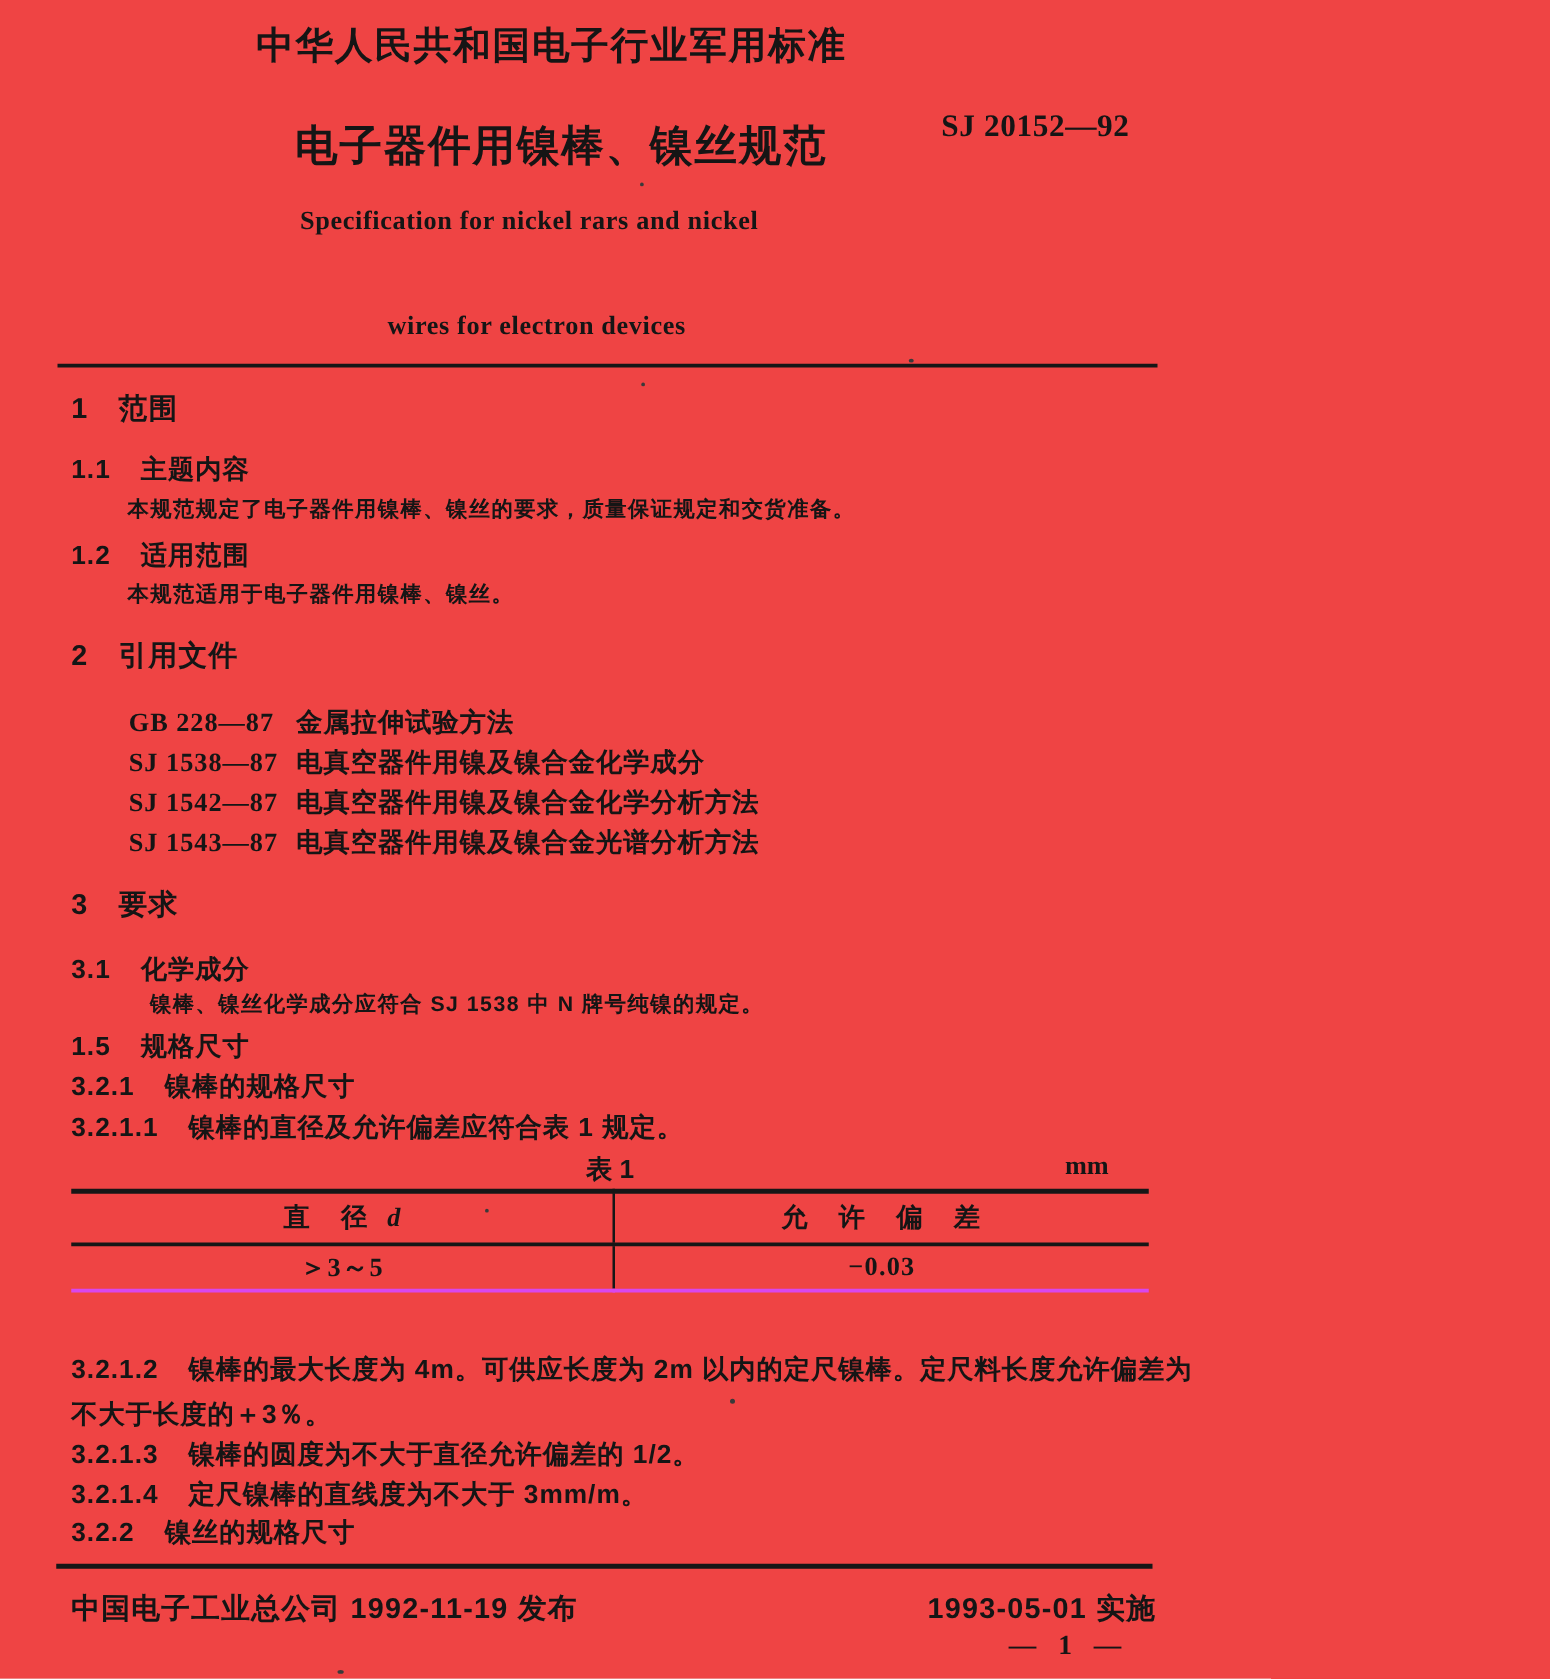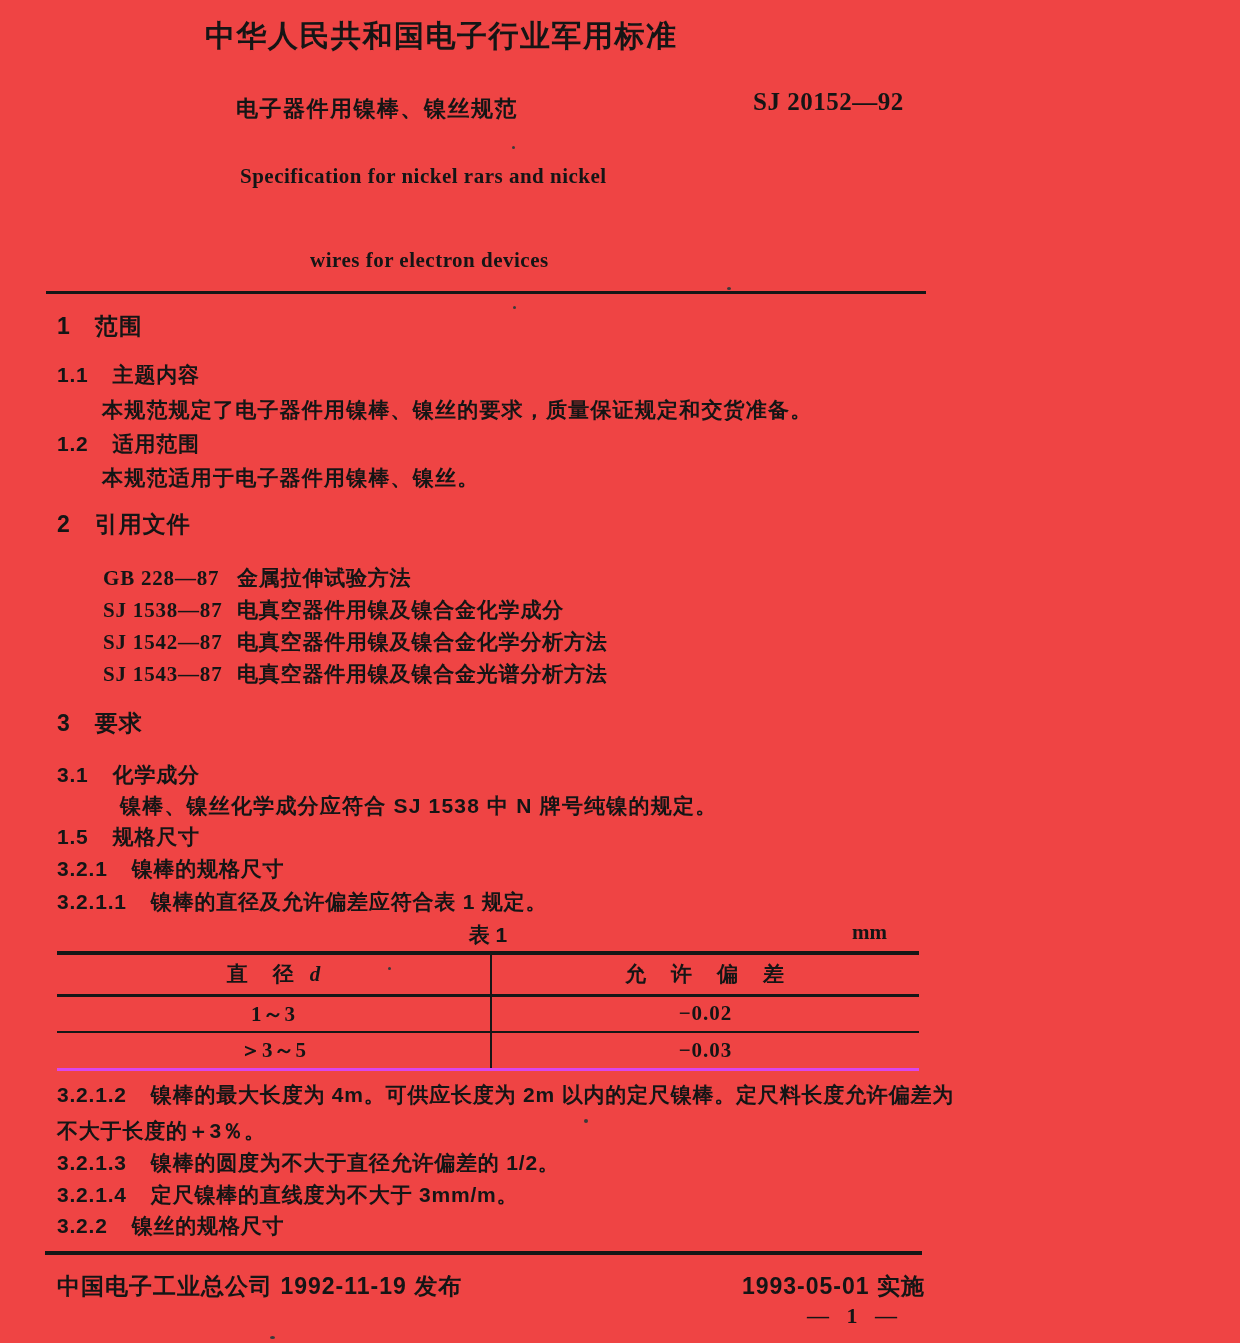--- a/index.html
+++ b/index.html
@@ -9,31 +9,31 @@
     background:#ef4444;
     margin:0 auto;
     overflow:hidden;
     color:#151515;
     font-family:"Liberation Sans","DejaVu Sans",sans-serif;
     padding-left:20px;
   }
   .abs{position:absolute;white-space:nowrap;}
   
   .std-header{font-size:30px;font-weight:700;letter-spacing:1.5px;}
-  .doc-title{font-size:22px;font-weight:700;letter-spacing:1.5px;}
+  .doc-title{font-size:34px;font-weight:700;letter-spacing:1.5px;}
   .std-no{font-family:"Liberation Serif","DejaVu Serif",serif;font-size:25px;font-weight:700;letter-spacing:0.5px;}
   .en-title{font-family:"Liberation Serif","DejaVu Serif",serif;font-size:21px;font-weight:700;letter-spacing:0.5px;}
   
   .rule{position:absolute;background:#161616;}
   
   .h1-line{font-size:23px;font-weight:700;letter-spacing:1px;}
   .h2-line{font-size:21px;font-weight:700;letter-spacing:0.8px;}
   .num{display:inline-block;font-weight:700;}
   .h-label{margin-left:24px;}
-  .body-p{font-size:21px;font-weight:600;letter-spacing:1.2px;}
+  .body-p{font-size:17px;font-weight:600;letter-spacing:1.2px;}
   .ref-line{font-size:21px;font-weight:600;letter-spacing:0.8px;}
   .ref-code{display:inline-block;width:134px;font-family:"Liberation Serif","DejaVu Serif",serif;font-weight:600;}
   
   .tbl-caption{font-size:21px;font-weight:700;}
   .tbl-unit{font-family:"Liberation Serif","DejaVu Serif",serif;font-size:21px;font-weight:600;}
   table.t1{
     position:absolute;left:57px;top:951px;width:862px;
     border-collapse:collapse;table-layout:fixed;
     border-top:4px solid #161616;border-bottom:3px solid #d946ef;
   }
@@ -125,24 +125,20 @@
 
   <table class="t1">
     <thead>
       <tr>
         <th><span>直　径</span><span class="dvar">d</span></th>
         <th>允　许　偏　差</th>
       </tr>
     </thead>
     <tbody>
       <tr>
-        <td>1～3</td>
-        <td>−0.02</td>
-      </tr>
-      <tr>
         <td>＞3～5</td>
         <td>−0.03</td>
       </tr>
     </tbody>
   </table>
 
   <div class="abs h2-line" style="left:57px;top:1081px;">
     <span class="num">3.2.1.2</span><span class="h-label">镍棒的最大长度为 4m。可供应长度为 2m 以内的定尺镍棒。定尺料长度允许偏差为</span>
   </div>
   <div class="abs h2-line" style="left:57px;top:1117px;">不大于长度的＋3％。</div>

